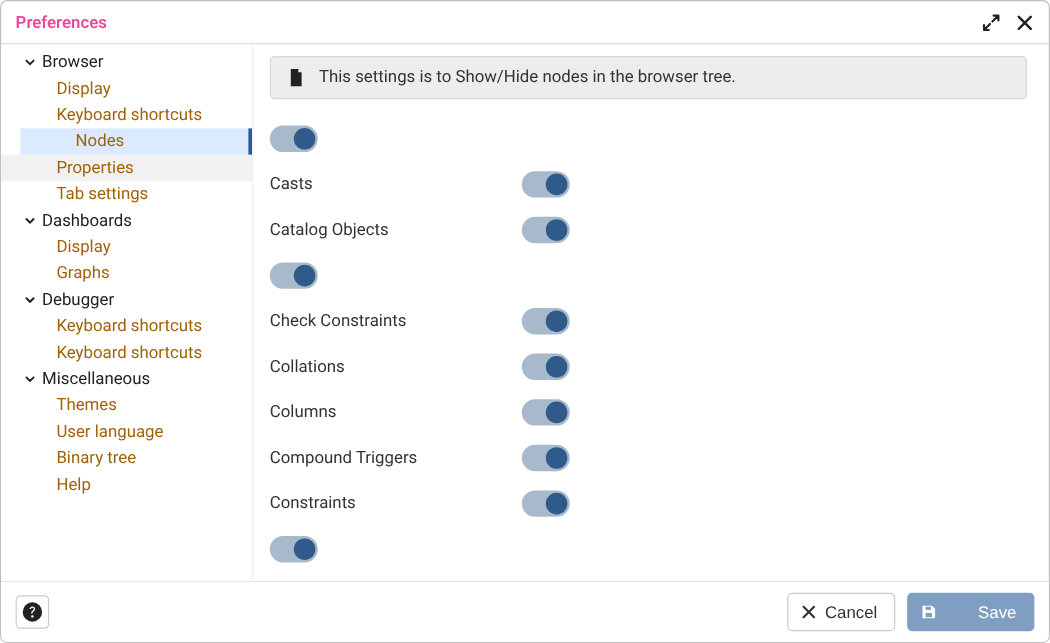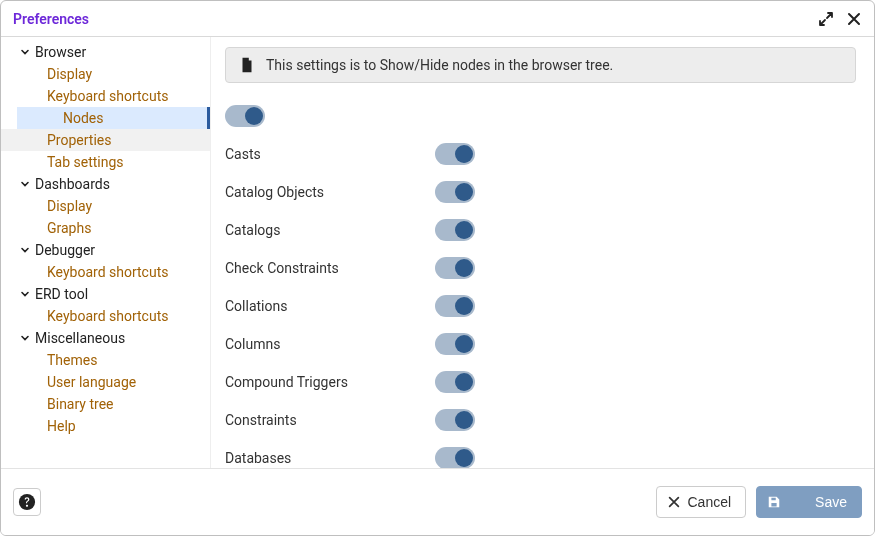--- a/index.html
+++ b/index.html
@@ -23,21 +23,21 @@
   .titlebar {
     height: 36px;
     display: flex;
     align-items: center;
     justify-content: space-between;
     padding: 0 10px 0 12px;
     border-bottom: 1px solid #d9d9d9;
   }
   .titlebar .title {
     font-weight: 600;
-    color: #6d28d9;
+    color: #ec4899;
   }
   .titlebar .win-icons {
     display: flex;
     align-items: center;
     gap: 8px;
   }
   .icon-btn {
     width: 20px;
     height: 20px;
     display: inline-flex;
@@ -183,21 +183,21 @@
     position: absolute;
     top: 2px;
     left: 2px;
     transition: left .1s;
   }
   .toggle.on .knob { left: 20px; }
 
   
   .footer {
     border-top: 1px solid #e3e3e3;
-    height: 67px;
+    height: 51px;
     display: flex;
     align-items: center;
     justify-content: space-between;
     padding: 0 12px;
     background: #fff;
   }
   .help-circle {
     width: 28px;
     height: 28px;
     border: 1px solid #ccc;
@@ -299,28 +299,20 @@
                   <path d="M2 3.5 L5 6.5 L8 3.5"></path>
                 </svg>
               </span>
               <span class="gh-label">Debugger</span>
             </div>
             <div class="tree-children">
               <div class="tree-item"><span>Keyboard shortcuts</span></div>
             </div>
           </div>
           <div class="tree-group">
-            <div class="group-header">
-              <span class="chev">
-                <svg width="10" height="10" viewBox="0 0 10 10" fill="none" stroke="currentColor" stroke-width="1.6" stroke-linecap="round">
-                  <path d="M2 3.5 L5 6.5 L8 3.5"></path>
-                </svg>
-              </span>
-              <span class="gh-label">ERD tool</span>
-            </div>
             <div class="tree-children">
               <div class="tree-item"><span>Keyboard shortcuts</span></div>
             </div>
           </div>
           <div class="tree-group">
             <div class="group-header">
               <span class="chev">
                 <svg width="10" height="10" viewBox="0 0 10 10" fill="none" stroke="currentColor" stroke-width="1.6" stroke-linecap="round">
                   <path d="M2 3.5 L5 6.5 L8 3.5"></path>
                 </svg>
@@ -365,21 +357,20 @@
                 <div class="knob"></div>
               </div>
             </div>
             <div class="node-row">
               <div class="label">Catalog Objects</div>
               <div class="toggle on">
                 <div class="knob"></div>
               </div>
             </div>
             <div class="node-row">
-              <div class="label">Catalogs</div>
               <div class="toggle on">
                 <div class="knob"></div>
               </div>
             </div>
             <div class="node-row">
               <div class="label">Check Constraints</div>
               <div class="toggle on">
                 <div class="knob"></div>
               </div>
             </div>
@@ -401,21 +392,20 @@
                 <div class="knob"></div>
               </div>
             </div>
             <div class="node-row">
               <div class="label">Constraints</div>
               <div class="toggle on">
                 <div class="knob"></div>
               </div>
             </div>
             <div class="node-row">
-              <div class="label">Databases</div>
               <div class="toggle on">
                 <div class="knob"></div>
               </div>
             </div>
             <div class="node-row"></div>
           </div>
 
       </div>
     </div>
 

